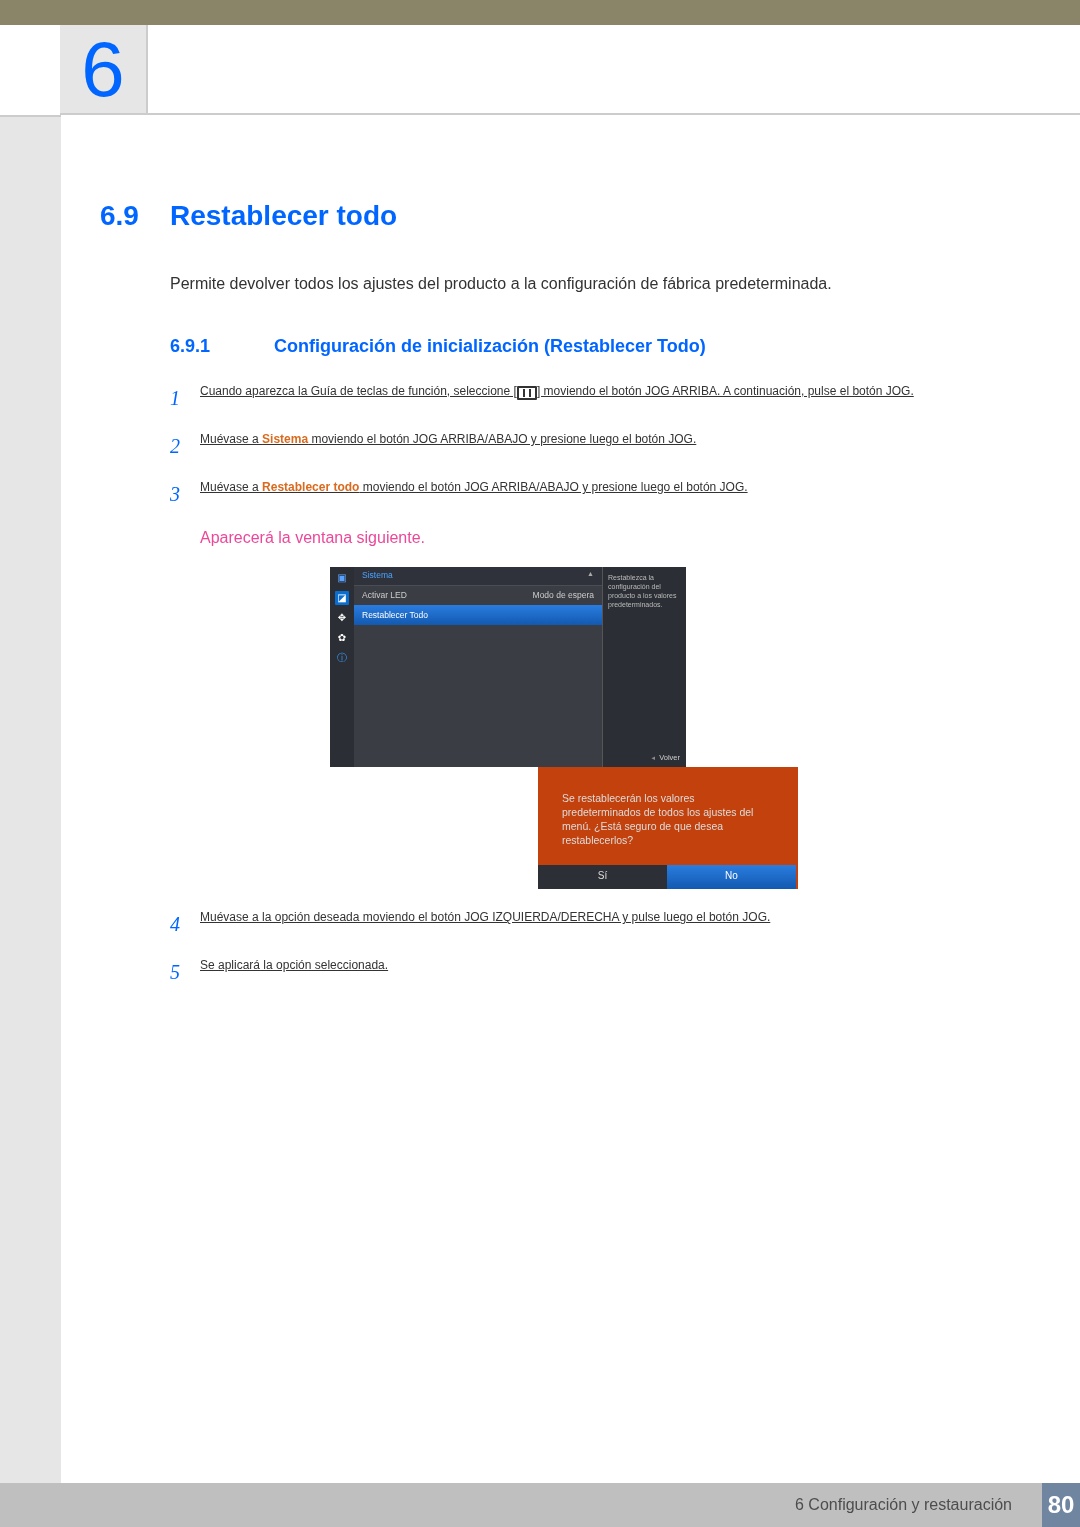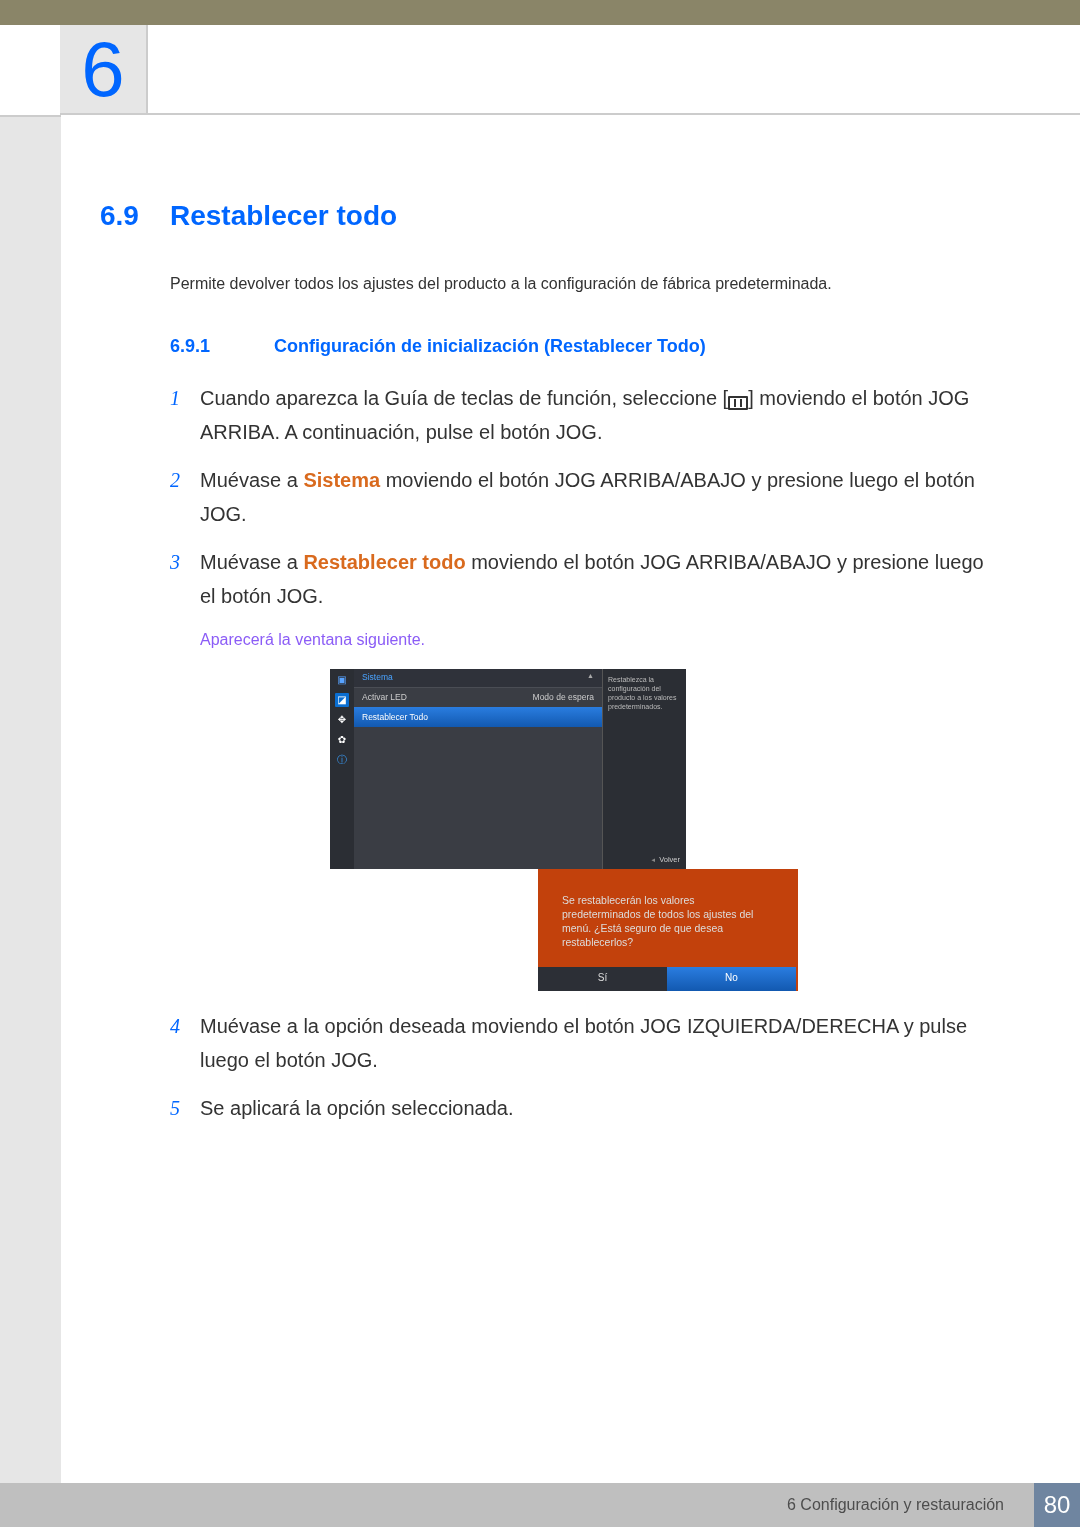--- a/index.html
+++ b/index.html
@@ -120,29 +120,30 @@
   }
   .step-num {
     width: 30px;
     color: #0066ff;
     font-style: italic;
     font-size: 20px;
     font-family: Georgia, serif;
     flex-shrink: 0;
   }
   .step-text {
-    font-size: 20px;
+    font-size: 12px;
     color: #333;
     flex: 1;
+    text-decoration: underline;
   }
   .step-text .hl-orange { color: #d96a1e; font-weight: bold; }
   .step-note {
     margin-left: 30px;
     font-size: 16px;
-    color: #8b5cf6;
+    color: #ec4899;
     margin-bottom: 14px;
     line-height: 1.6;
   }
   .menu-icon {
     display: inline-flex;
     width: 20px;
     height: 14px;
     border: 2px solid #333;
     border-radius: 1px;
     vertical-align: -2px;
@@ -279,28 +280,28 @@
     flex: 1;
     background: #bfbfbf;
     display: flex;
     align-items: center;
     justify-content: flex-end;
     padding-right: 30px;
     color: #4d4d4d;
     font-size: 16px;
   }
   .footer-page {
-    width: 46px;
+    width: 38px;
     background: #6f85a0;
     color: #fff;
     display: flex;
     align-items: center;
     justify-content: center;
     font-size: 24px;
-    font-weight: normal;
+    font-weight: bold;
   }
 </style>
 </head>
 <body>
 
 <div class="top-bar"></div>
 
 <div class="chapter-bar">
   <div class="chapter-tab">
     <span class="chapter-number">6</span>

